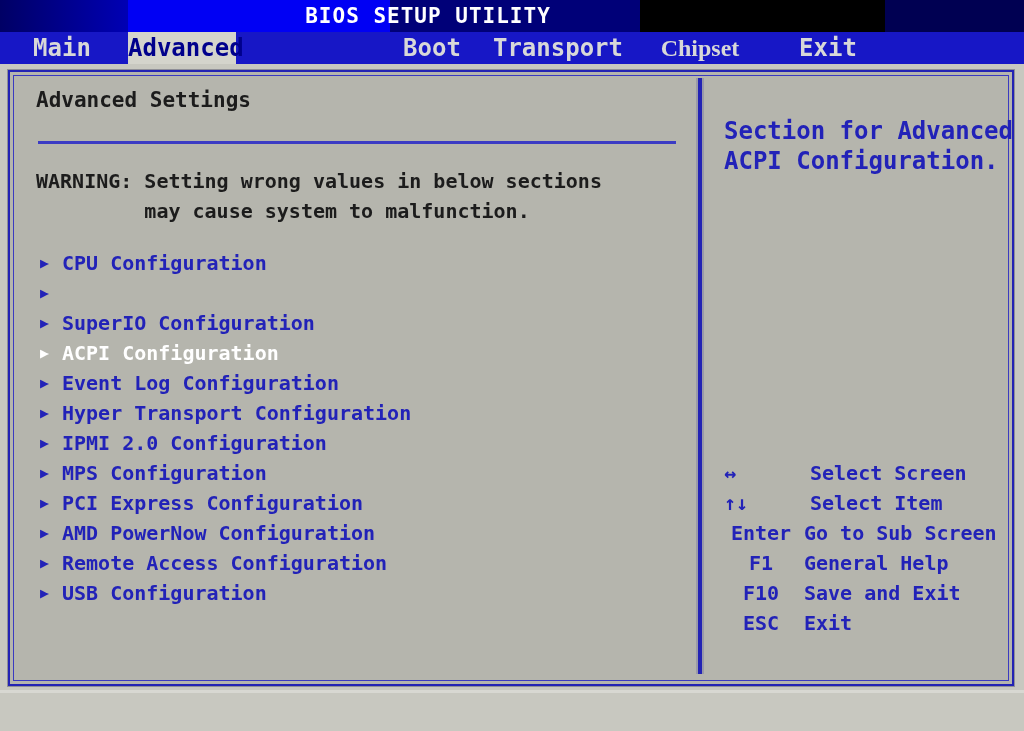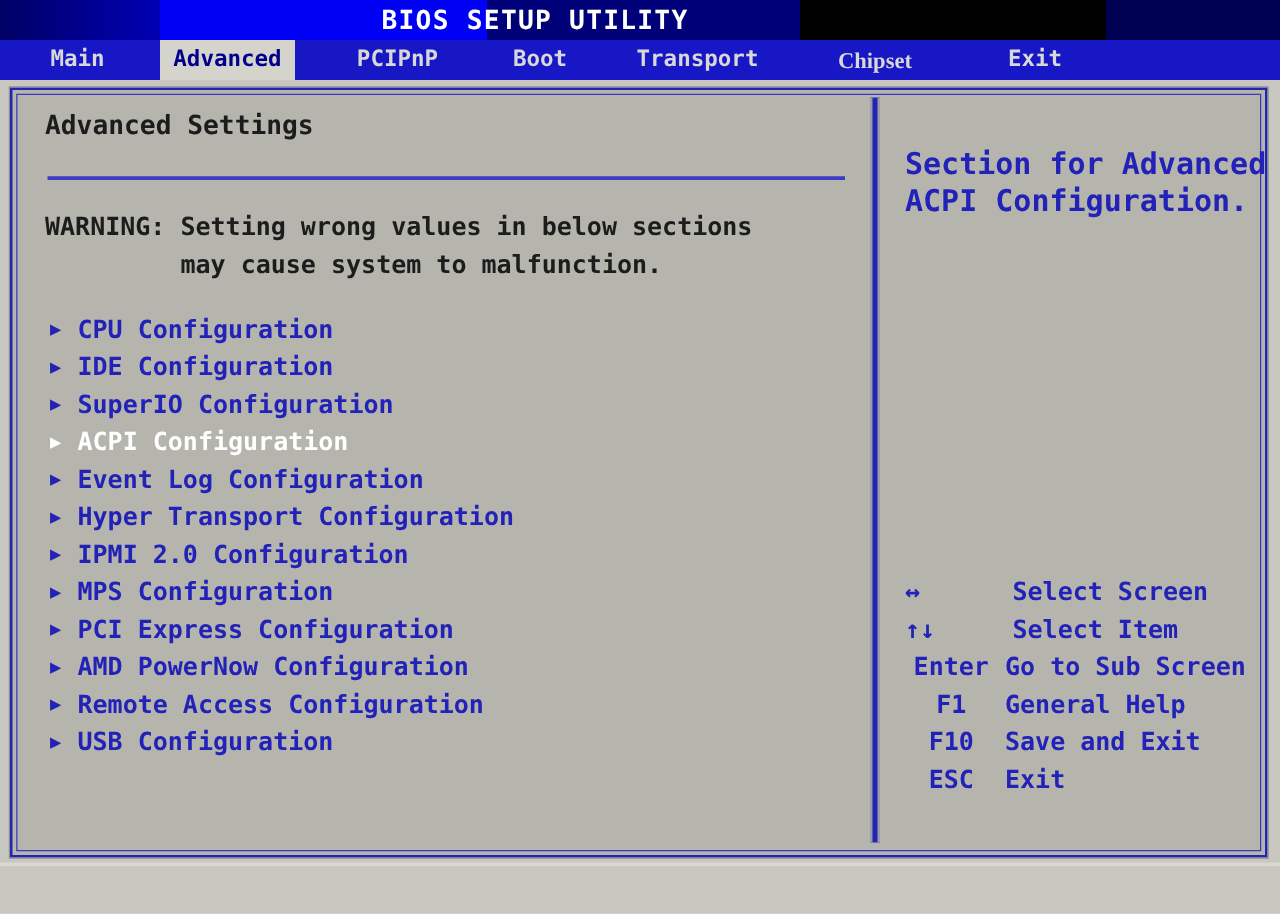--- a/index.html
+++ b/index.html
@@ -61,21 +61,21 @@
     left: 0; top: 32px;
     width: 1024px;
     height: 32px;
     background: #1717c6;
   }
   .tab {
     position: absolute;
     top: 0;
     height: 32px;
     line-height: 32px;
-    font-size: 18px;
+    font-size: 24px;
     color: #d8d8d8;
     text-align: center;
     white-space: pre;
     font-weight: bold;
   }
   .tab.active {
     background: #d4d4cc;
     color: #00008c;
   }
 
@@ -234,37 +234,36 @@
     <div class="tb-band b2"></div>
     <div class="tb-band b3"></div>
     <div class="tb-band b4"></div>
     <div class="tb-band b5"></div>
     <div id="title-text">BIOS SETUP UTILITY</div>
   </div>
 
   <div id="tabbar">
       <div class="tab" style="left: 10px; width: 104px;">Main</div>
       <div class="tab active" style="left: 128px; width: 108px;">Advanced</div>
-      <div class="tab" style="left: 262px; width: 112px;">PCIPnP</div>
       <div class="tab" style="left: 396px; width: 72px;">Boot</div>
       <div class="tab" style="left: 490px; width: 136px;">Transport</div>
       <div class="tab" style="left: 640px; width: 120px; font-family: Liberation Serif, serif;">Chipset</div>
       <div class="tab" style="left: 776px; width: 104px;">Exit</div>
     </div>
 
   <div id="frame">
     <div id="frame-inner"></div>
 
     <div id="left-panel">
       <div id="page-heading">Advanced Settings</div>
       <div id="heading-rule"></div>
       <div id="warning-block"><div>WARNING: Setting wrong values in below sections</div><div>         may cause system to malfunction.</div></div>
       <div id="menu-list">
           <div class="menu-item"><span class="arrow">▶</span><span>CPU Configuration</span></div>
-          <div class="menu-item"><span class="arrow">▶</span><span>IDE Configuration</span></div>
+          <div class="menu-item"><span class="arrow">▶</span></div>
           <div class="menu-item"><span class="arrow">▶</span><span>SuperIO Configuration</span></div>
           <div class="menu-item selected"><span class="arrow">▶</span><span>ACPI Configuration</span></div>
           <div class="menu-item"><span class="arrow">▶</span><span>Event Log Configuration</span></div>
           <div class="menu-item"><span class="arrow">▶</span><span>Hyper Transport Configuration</span></div>
           <div class="menu-item"><span class="arrow">▶</span><span>IPMI 2.0 Configuration</span></div>
           <div class="menu-item"><span class="arrow">▶</span><span>MPS Configuration</span></div>
           <div class="menu-item"><span class="arrow">▶</span><span>PCI Express Configuration</span></div>
           <div class="menu-item"><span class="arrow">▶</span><span>AMD PowerNow Configuration</span></div>
           <div class="menu-item"><span class="arrow">▶</span><span>Remote Access Configuration</span></div>
           <div class="menu-item"><span class="arrow">▶</span><span>USB Configuration</span></div>

